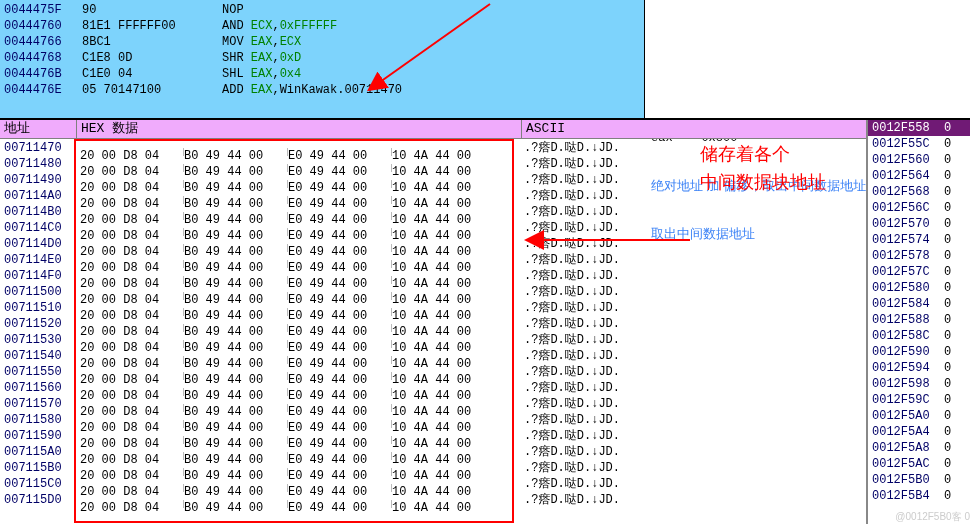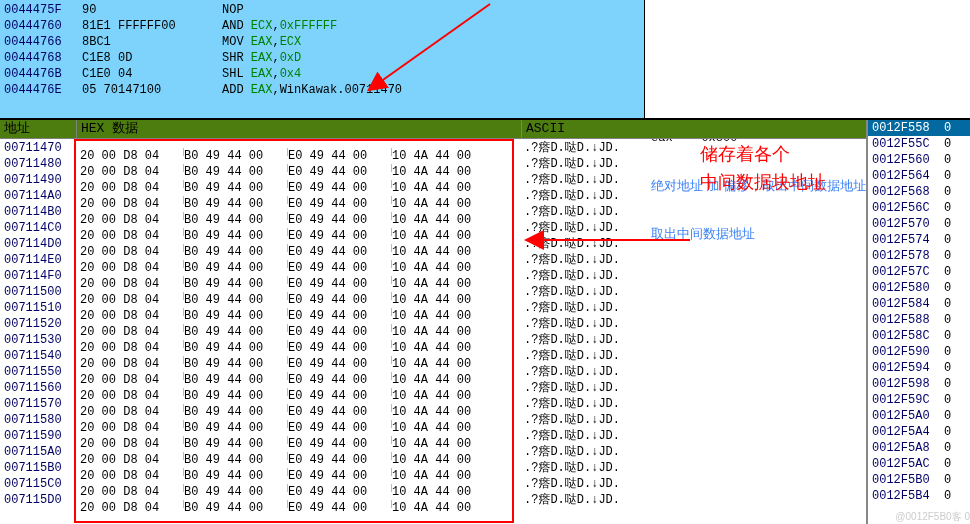--- a/index.html
+++ b/index.html
@@ -57,21 +57,21 @@
     overflow: hidden;
   }
   .stack-pane {
     flex: 1;
     background: #fff;
     padding-top: 0;
   }
   .headers {
     display: flex;
     line-height: 18px;
-    background: #4d7c0f;
+    background: #f0abfc;
     border-bottom: 1px solid #808080;
     font-family: "SimSun","Courier New",monospace;
     font-size: 13px;
   }
   .hdr-addr { width: 72px; padding-left: 4px; border-right: 1px solid #808080; }
   .hdr-hex  { width: 440px; padding-left: 4px; border-right: 1px solid #808080; }
   .hdr-ascii{ padding-left: 4px; }
   
   .dump-rows {
     position: relative;
@@ -92,21 +92,21 @@
   }
   .d-hex-last { border-right: none; }
   .d-ascii { padding-left: 4px; }
 
   .stack-row {
     white-space: pre;
     line-height: 16px;
     height: 16px;
     padding-left: 4px;
   }
-  .stack-row.sel { background: #0369a1; color: #fff; }
+  .stack-row.sel { background: #701a75; color: #fff; }
   .stack-addr { color: #006; }
   .stack-row.sel .stack-addr { color: #fff; }
 
   
   .red-box {
     position: absolute;
     border: 2px solid #f00;
     pointer-events: none;
   }
   .box1 { left: 74px; top: 19px; width: 436px; height: 380px; }

